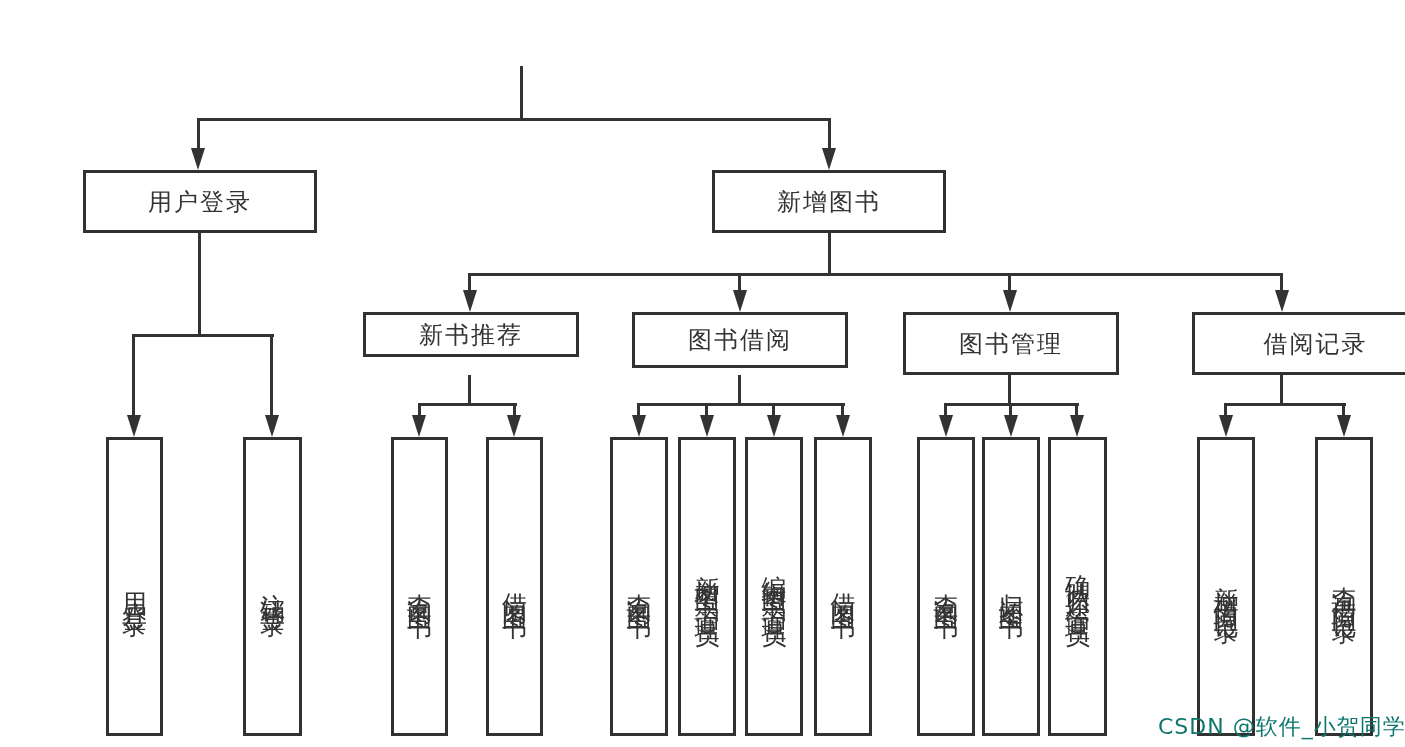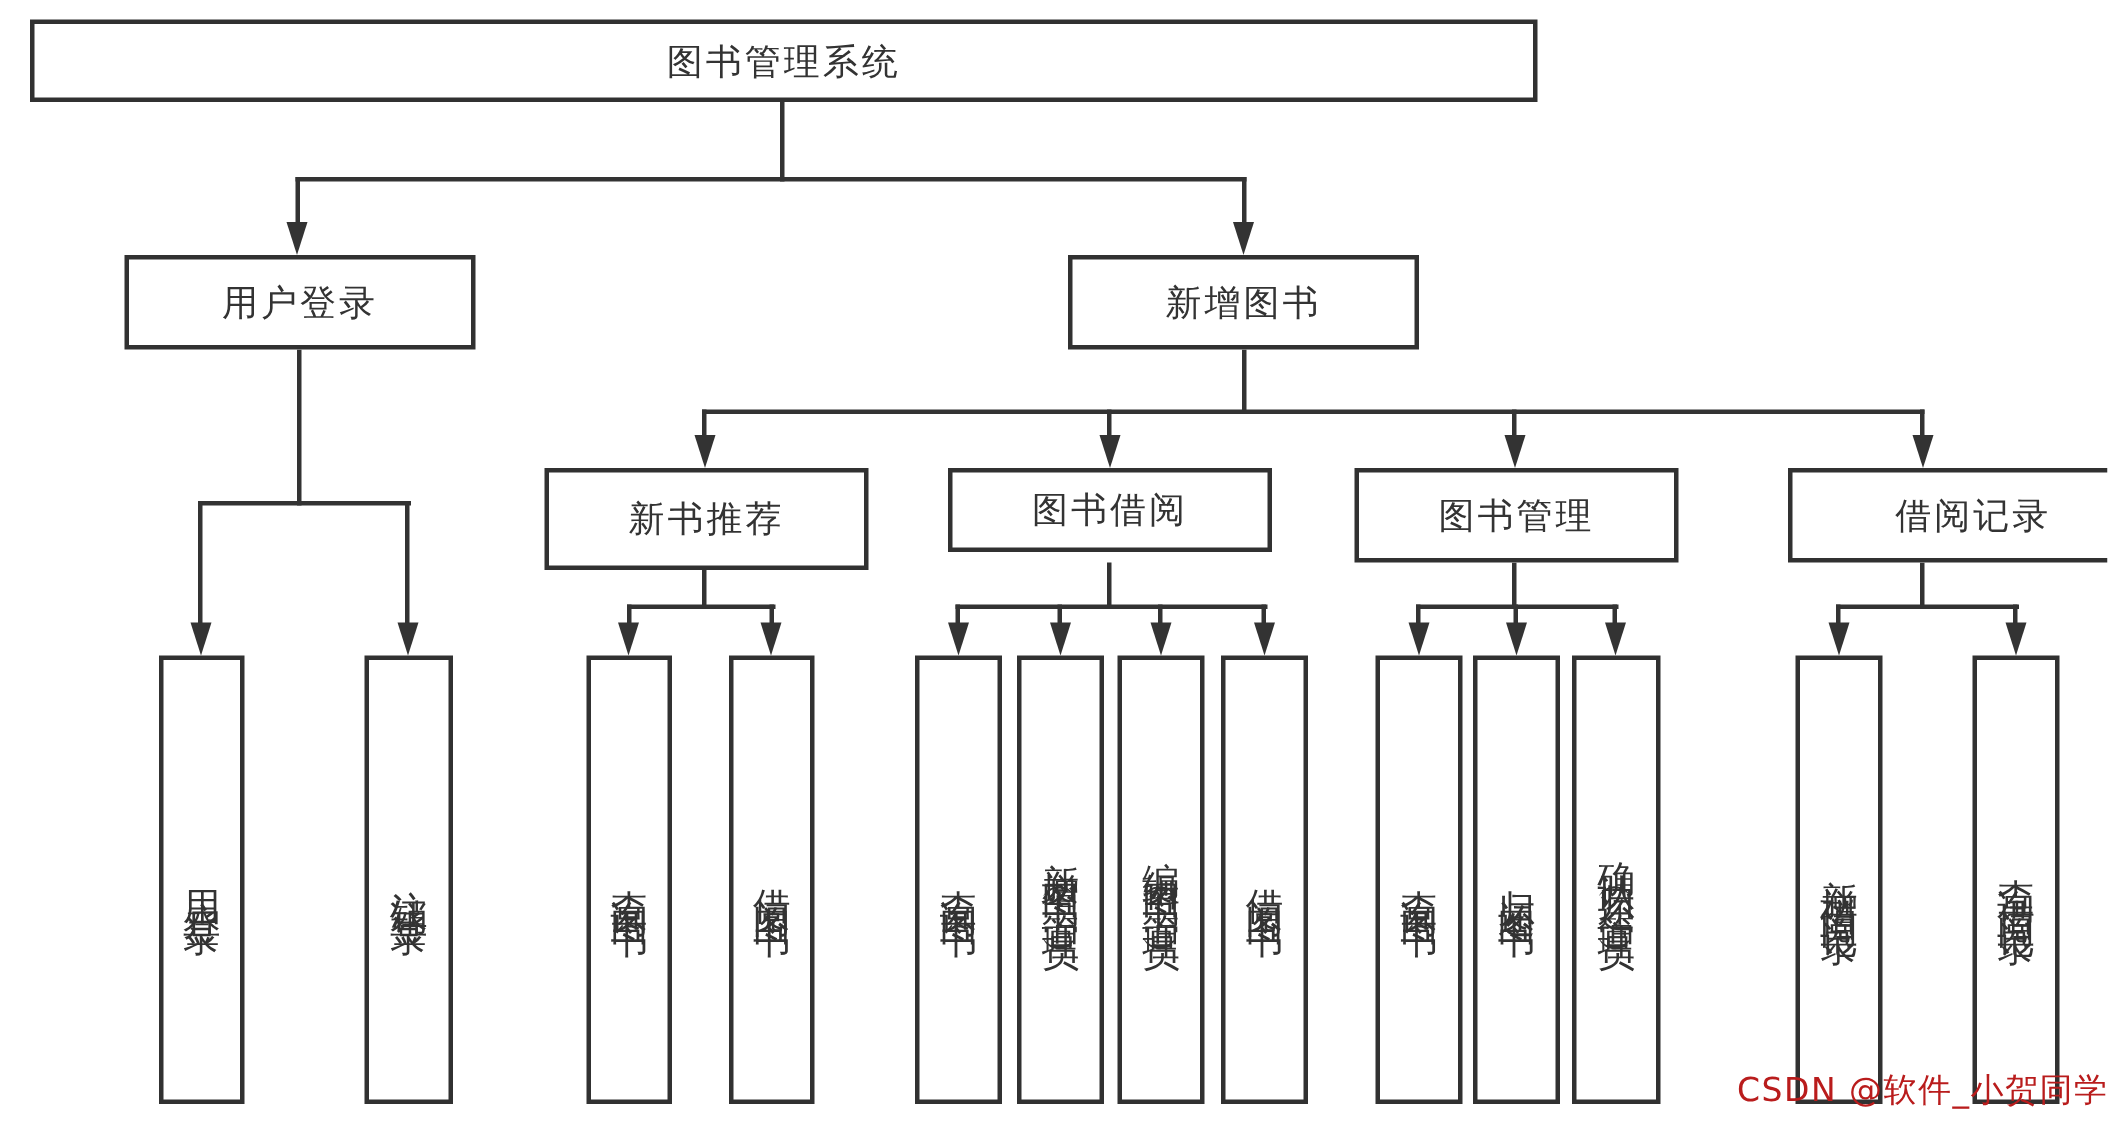--- a/index.html
+++ b/index.html
@@ -55,21 +55,21 @@
     border-right:7px solid transparent;
     border-top:22px solid #333333;
     z-index:3;
   }
   .watermark{
     position:absolute;
     left:1158px;
     top:712px;
     font-size:22px;
     letter-spacing:1px;
-    color:#b91c1c;
+    color:#0f766e;
     z-index:4;
     white-space:nowrap;
   }
 </style>
 </head>
 <body>
 
 <div class="canvas">
 
   <div class="vline" style="left:520px;top:66px;height:55px"></div>
@@ -125,33 +125,30 @@
   <div class="arrow" style="left:632px;top:415px"></div>
   <div class="arrow" style="left:700px;top:415px"></div>
   <div class="arrow" style="left:767px;top:415px"></div>
   <div class="arrow" style="left:836px;top:415px"></div>
   <div class="arrow" style="left:939px;top:415px"></div>
   <div class="arrow" style="left:1004px;top:415px"></div>
   <div class="arrow" style="left:1070px;top:415px"></div>
   <div class="arrow" style="left:1219px;top:415px"></div>
   <div class="arrow" style="left:1337px;top:415px"></div>
 
-  <div class="box h" style="left:20px;top:13px;width:1005px;height:55px">
-    <span>图书管理系统</span>
-  </div>
 
   <div class="box h" style="left:83px;top:170px;width:234px;height:63px">
     <span>用户登录</span>
   </div>
 
   <div class="box h" style="left:712px;top:170px;width:234px;height:63px">
     <span>新增图书</span>
   </div>
 
-  <div class="box h" style="left:363px;top:312px;width:216px;height:68px">
+  <div class="box h" style="left:363px;top:312px;width:216px;height:45px">
     <span>新书推荐</span>
   </div>
 
   <div class="box h" style="left:632px;top:312px;width:216px;height:56px">
     <span>图书借阅</span>
   </div>
 
   <div class="box h" style="left:903px;top:312px;width:216px;height:63px">
     <span>图书管理</span>
   </div>

